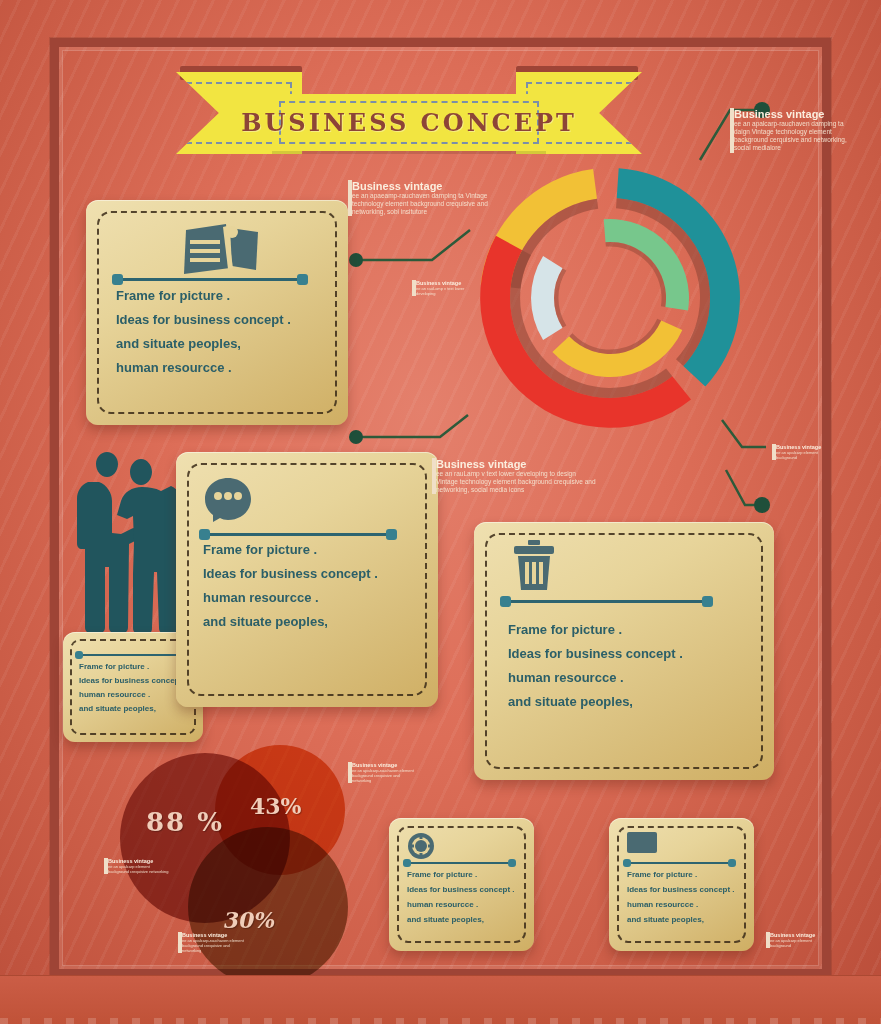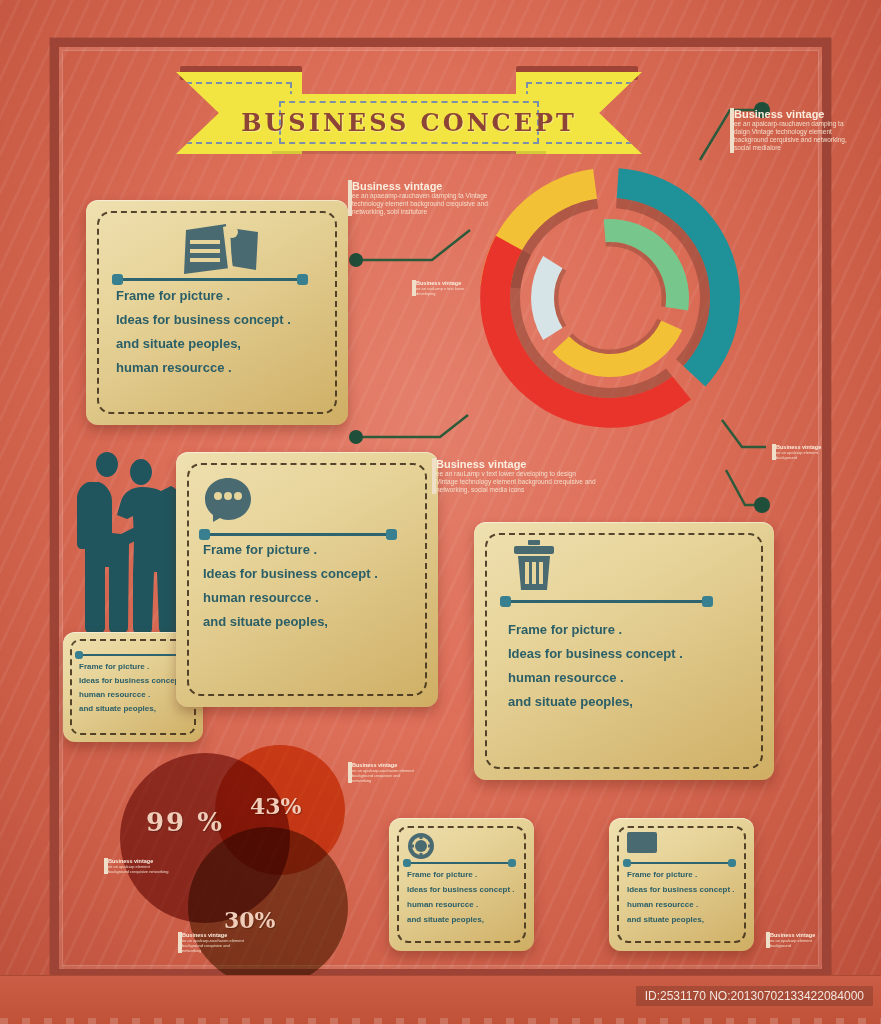--- a/index.html
+++ b/index.html
@@ -172,21 +172,21 @@
   
   #venn{position:absolute;left:120px;top:745px;width:270px;height:215px;}
   .venn-c{position:absolute;border-radius:50%;mix-blend-mode:multiply;}
   #venn .c1{left:0;top:8px;width:170px;height:170px;background:rgba(150,68,60,.80);}
   #venn .c2{left:95px;top:0;width:130px;height:130px;background:rgba(231,116,38,.88);}
   #venn .c3{left:68px;top:82px;width:160px;height:160px;background:rgba(128,106,50,.78);}
   #venn .vlabel{position:absolute;color:#f0cdb9;font-weight:bold;
     font-family:"DejaVu Serif", serif;text-shadow:1px 1px 1px rgba(0,0,0,.25);}
   #venn .l1{left:26px;top:62px;font-size:26px;letter-spacing:2px;}
   #venn .l2{left:130px;top:48px;font-size:22px;}
-  #venn .l3{left:104px;top:162px;font-size:22px;}
+  #venn .l3{left:104px;top:162px;font-size:22px;font-style:italic;}
 
   
   .anno{position:absolute;padding-left:0;border-left:4px solid #f0dfc8;}
   .anno .h{color:#fbeede;font-weight:bold;display:block;white-space:nowrap;}
   .anno .b{color:#f6e7d4;display:block;opacity:.92;line-height:1.25;}
   .anno.big{}
   .anno.big .h{font-size:11px;}
   .anno.big .b{font-size:6.5px;}
   .anno.tiny .h{font-size:5.5px;}
   .anno.tiny .b{font-size:4px;}
@@ -253,21 +253,21 @@
 
     <path fill="#d6e4e8" d="M -66.9 42.0 A 79 79 0 0 1 -66.9 -42.0 L -47.4 -29.8 A 56 56 0 0 0 -47.4 29.8 Z"></path>
     <path fill="#8a4334" opacity=".45" d="M -47.4 29.8 A 56 56 0 0 1 -47.4 -29.8 L -43.7 -27.4 A 51.6 51.6 0 0 0 -43.7 27.4 Z"></path>
   </g>
 </svg>
 
 <div id="venn">
   <div class="venn-c c1"></div>
   <div class="venn-c c2"></div>
   <div class="venn-c c3"></div>
-  <div class="vlabel l1">99 %</div>
+  <div class="vlabel l1">88 %</div>
   <div class="vlabel l2">43%</div>
   <div class="vlabel l3">30%</div>
 </div>
 
 <svg class="silh" id="silh-handshake" width="125" height="200" viewBox="0 0 125 200">
   <path d="M30 16c0-7 5-12 11-12s11 5 11 12-5 13-11 13S30 23 30 16z
            M22 34c-7 3-11 9-11 17v44c0 4 2 6 5 6l3 0 0 78c0 4 2 6 6 6h8c4 0 6-2 6-6l0-60 4 0 0 60c0 4 2 6 6 6h7c4 0 6-2 6-6l1-83 8-4c4-2 5-6 3-9-2-3-6-4-9-2l-10 5-9-1 0-32c0-8-5-16-13-19z"></path>
   <path d="M86 24c0-7-5-13-11-13s-11 6-11 13 5 13 11 13 11-6 11-13z
            M95 43c-6-3-12-4-19-4-10 0-18 5-21 14l-4 14 10 4 6-3 1 26-1 32 0 54c0 4 3 6 7 6h6c4 0 6-2 6-6l2-56 3 0 2 56c0 4 3 6 7 6h5c4 0 7-2 7-6l0-94c3 0 5-2 5-6l0-23c0-9-4-15-12-19z"></path>
 </svg>
@@ -437,15 +437,14 @@
   <span class="h">Business vintage</span>
   <span class="b">ee an apalcarp element background crequisive networking</span>
 </div>
 
 <div class="anno tiny" style="left:178px;top:932px;width:62px;">
   <span class="h">Business vintage</span>
   <span class="b">ee an apalcarp-rauchaven element background crequisive and networking</span>
 </div>
 
 <div id="footer">
-  <div class="idbox">ID:2531170 NO:20130702133422084000</div>
   <div class="ticks"></div>
 </div>
 
 </body></html>

